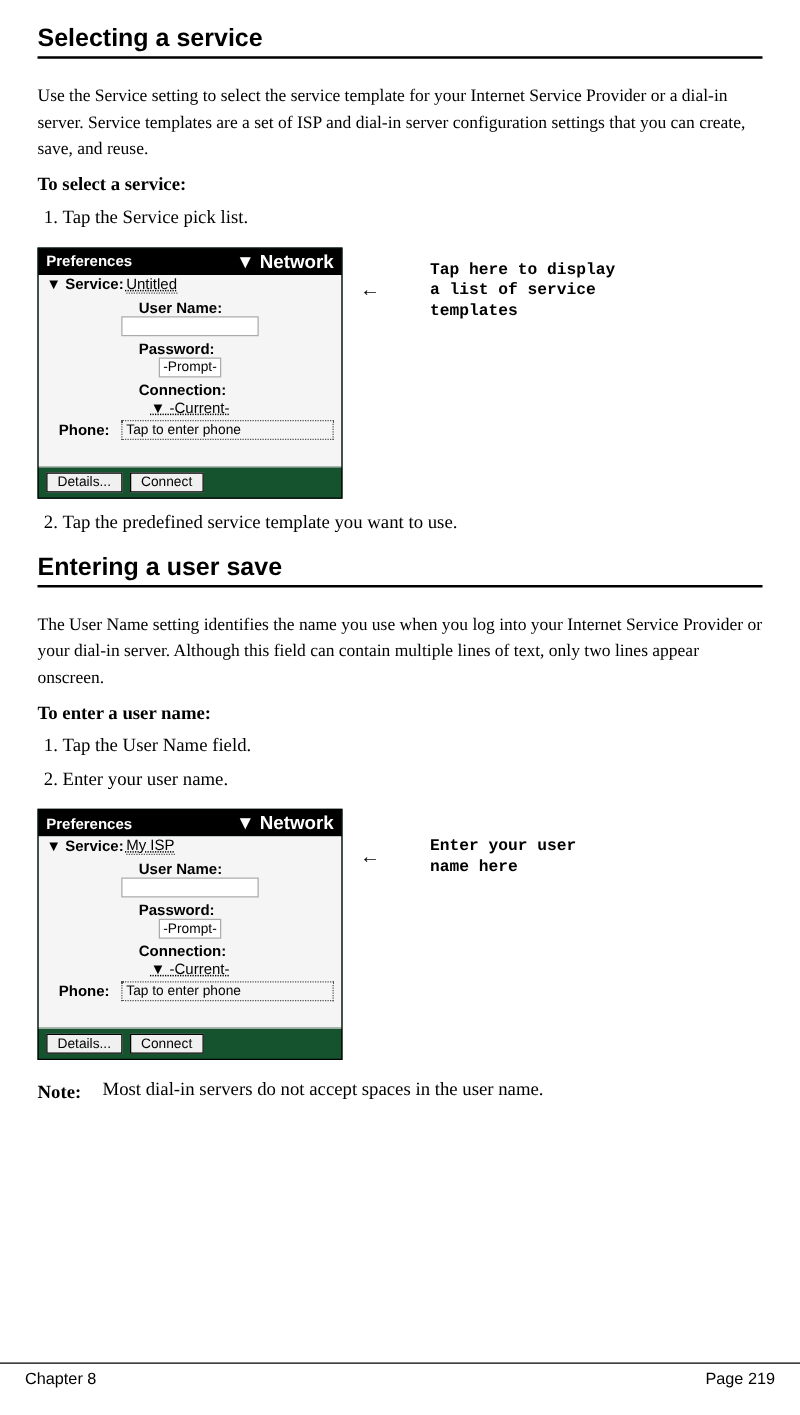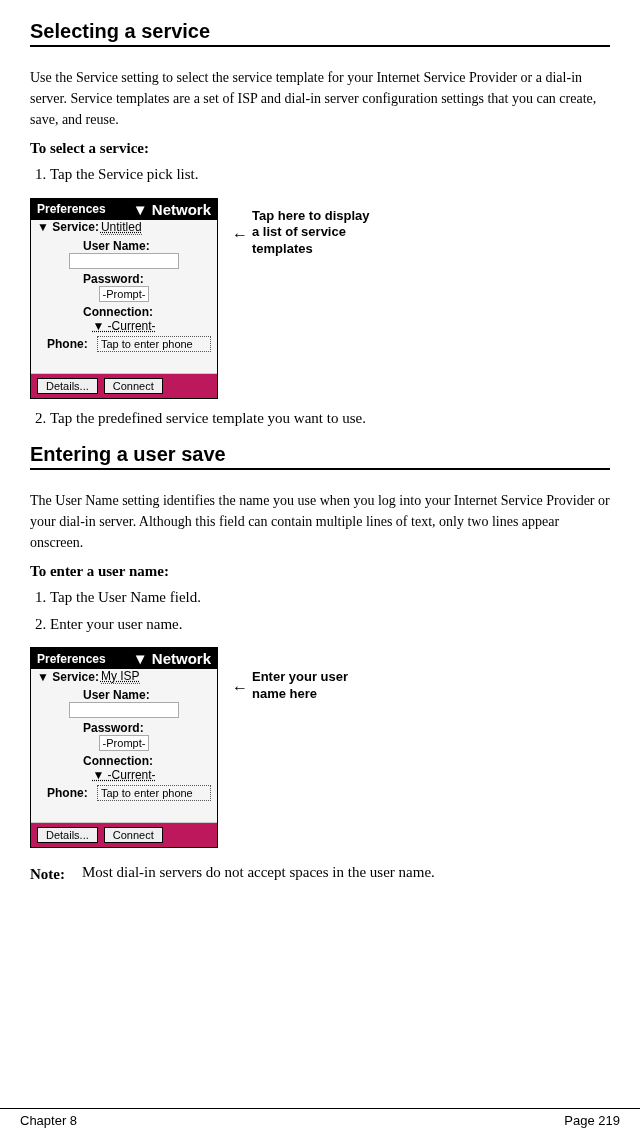--- a/index.html
+++ b/index.html
@@ -47,24 +47,24 @@
     }
 
     .figure-container {
       display: flex;
       flex-direction: row;
       align-items: flex-start;
       margin: 10px 0 14px 0;
     }
 
     .palm-screen {
-      width: 188px;
+      width: 244px;
       min-height: 175px;
       border: 1.5px solid #000;
-      background: #be185d;
+      background: #14532d;
       font-family: Arial, sans-serif;
       font-size: 12px;
       flex-shrink: 0;
     }
 
     .palm-titlebar {
       display: flex;
       justify-content: space-between;
       align-items: center;
       background: #000;
@@ -183,24 +183,25 @@
       align-items: center;
     }
 
     .callout-arrow {
       font-size: 16px;
       margin-right: 4px;
       color: #000;
     }
 
     .callout-text {
-      font-family: Liberation Sans, sans-serif;
+      font-family: Liberation Mono, monospace;
       font-size: 13px;
       font-weight: bold;
       line-height: 1.3;
+      margin-left: 36px;
     }
 
     .note-row {
       display: flex;
       align-items: flex-end;
       margin-top: 10px;
       margin-bottom: 10px;
     }
 
     .note-label {
@@ -210,21 +211,21 @@
       flex-shrink: 0;
     }
 
     .note-text {
       font-size: 15px;
       line-height: 1.4;
     }
 
     .page-footer {
       position: absolute;
-      bottom: 0;
+      bottom: 18px;
       left: 0;
       right: 0;
       border-top: 1.5px solid #000;
       display: flex;
       justify-content: space-between;
       padding: 4px 20px 4px 20px;
       font-family: Arial, sans-serif;
       font-size: 13px;
       background: #fff;
     }

